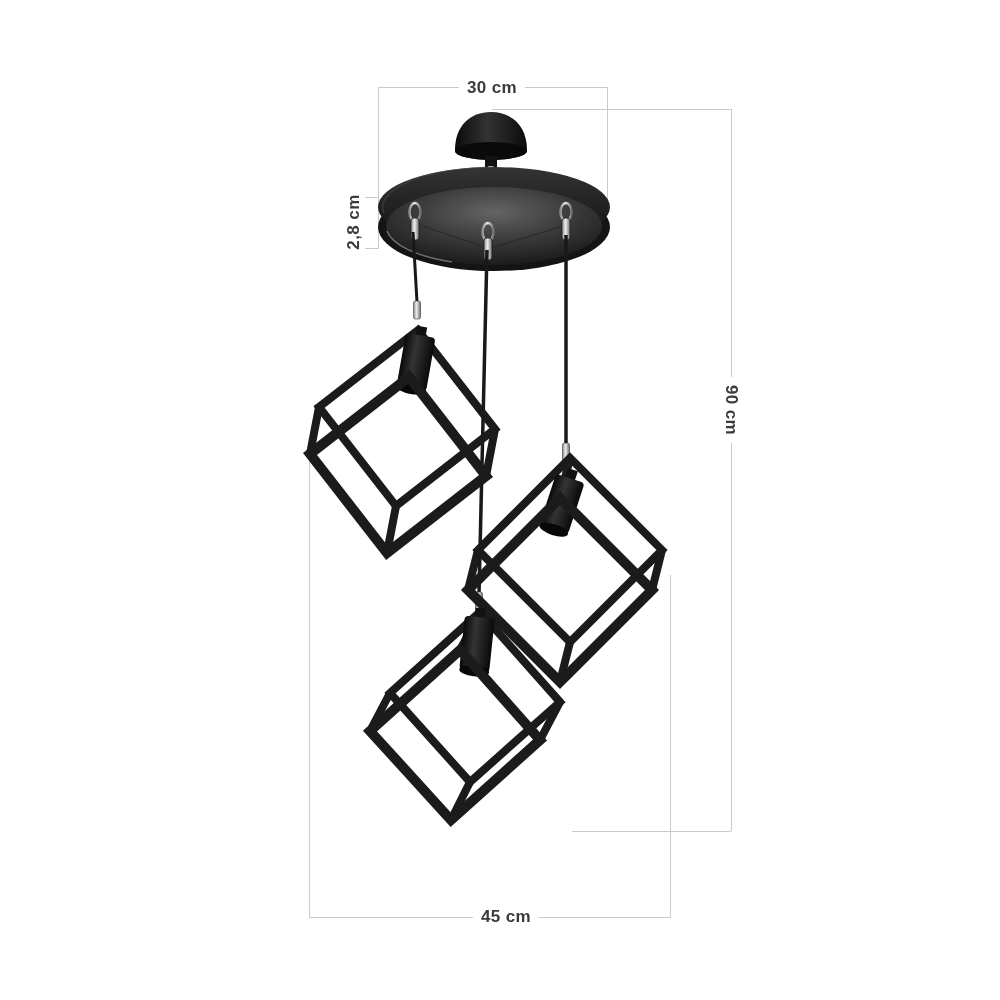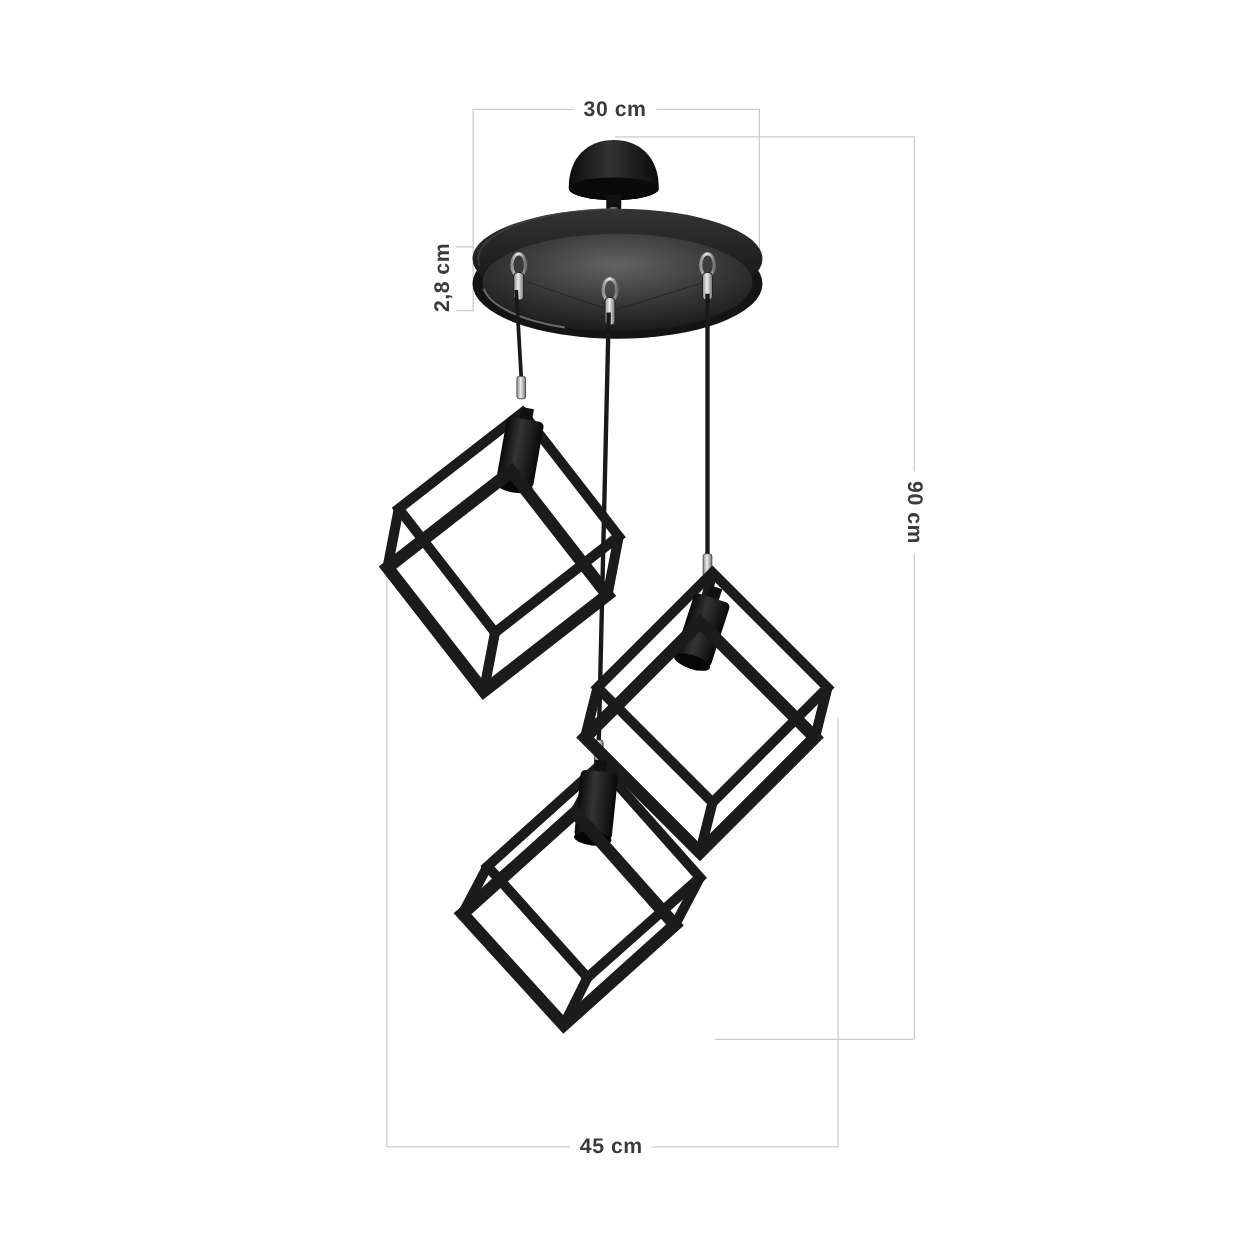--- a/index.html
+++ b/index.html
@@ -134,15 +134,15 @@
         <rect x="-15" y="-27" width="30" height="54" rx="4" fill="url(#sock)"></rect>
         <ellipse cx="0" cy="27" rx="15" ry="5.5" fill="#070707"></ellipse>
       </g>
       <path stroke-width="10" d="M540,740 L460,650 L370,731 L451,820 Z"></path>
     </g>
   </svg>
 
   <div class="dlabel" style="left:492px;top:88px;">30 cm</div>
   <div class="dlabel rotm90" style="left:354px;top:222px;">2,8 cm</div>
   <div class="dlabel rot90" style="left:731px;top:410px;">90 cm</div>
-  <div class="dlabel" style="left:489px;top:917px;">45 cm</div>
+  <div class="dlabel" style="left:506px;top:917px;">45 cm</div>
 
 </div>
 
 </body></html>

